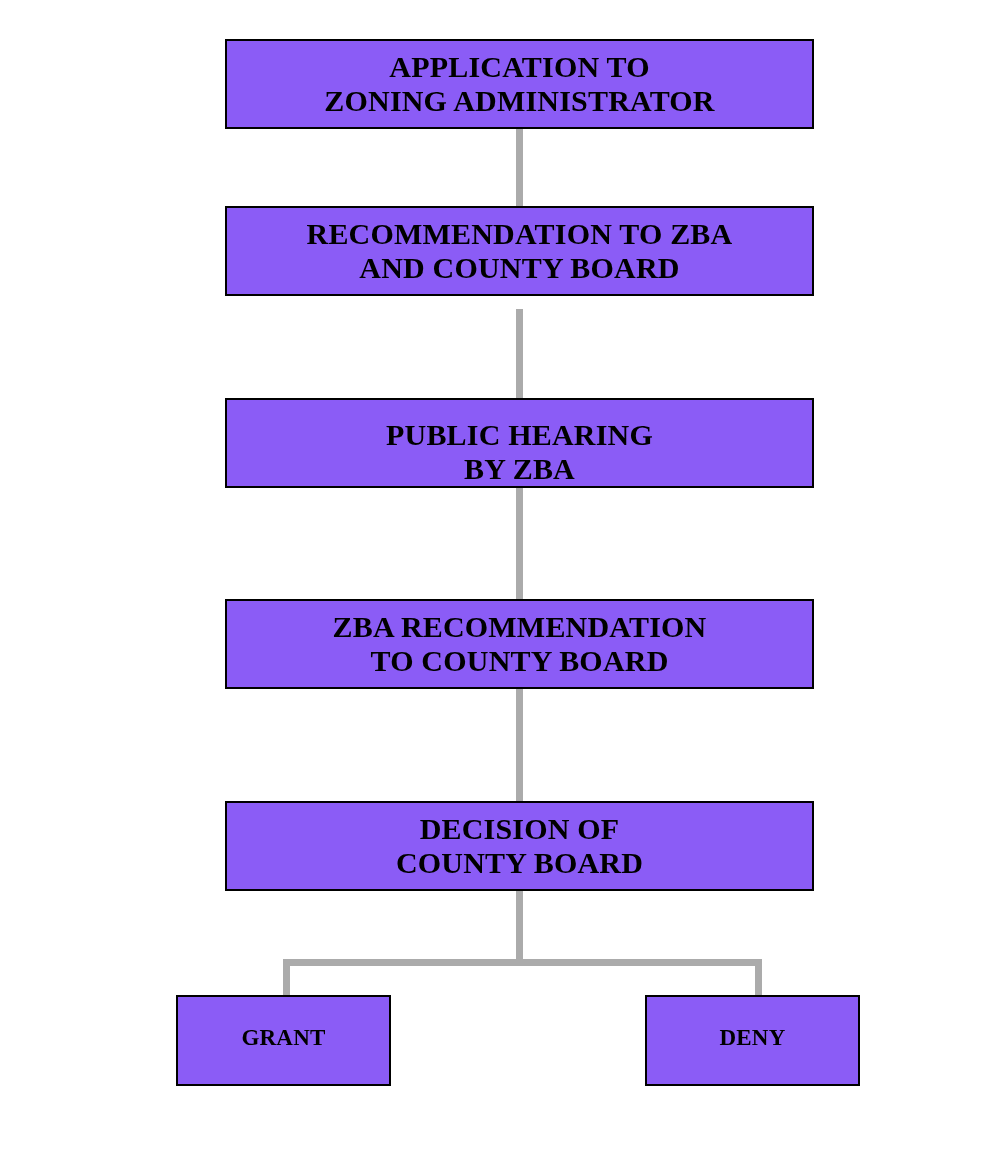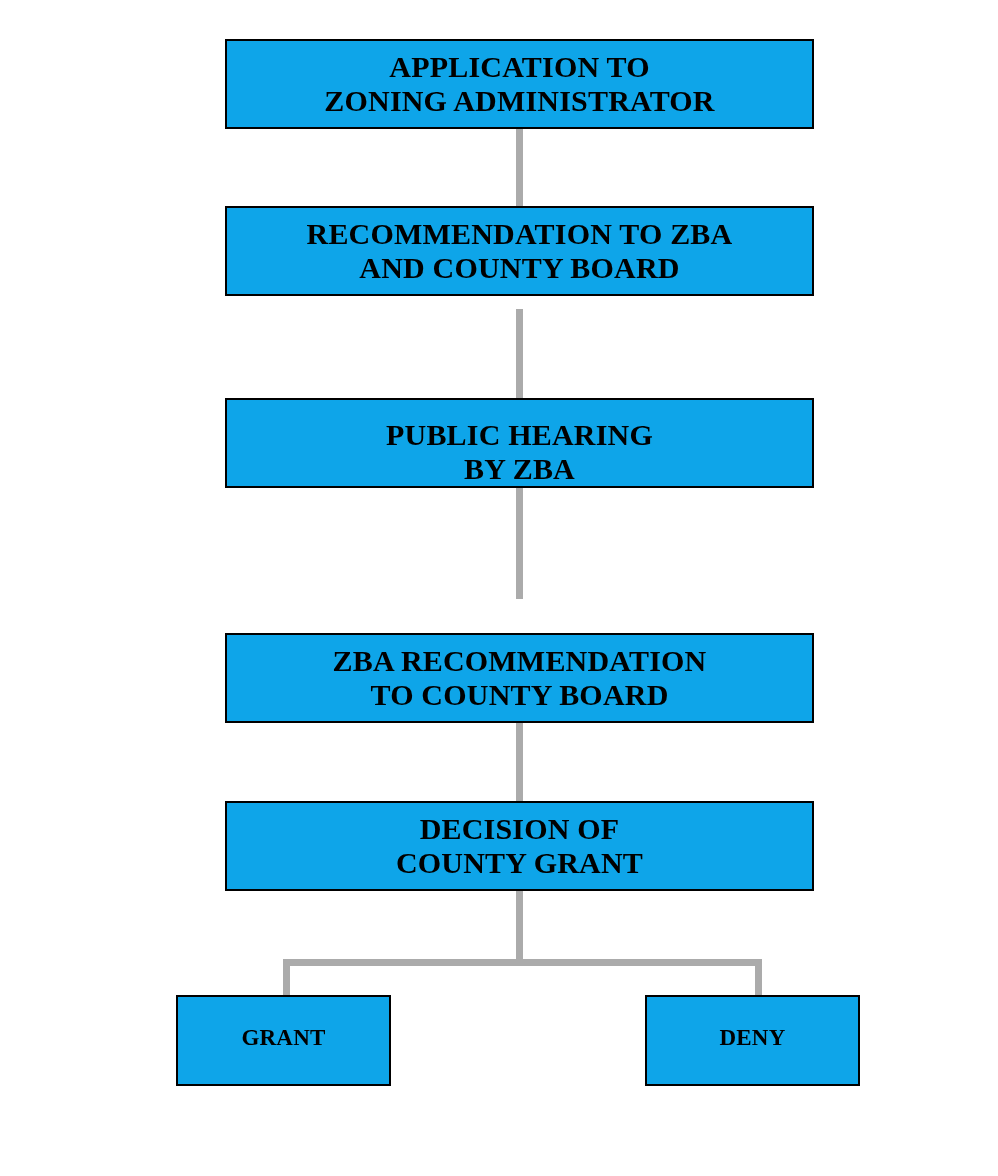--- a/index.html
+++ b/index.html
@@ -22,21 +22,21 @@
   
   .conn {
     position: absolute;
     background: #ababab;
   }
 
   
   .node {
     position: absolute;
     box-sizing: border-box;
-    background: #0ea5e9;
+    background: #8b5cf6;
     border: 2px solid #000000;
     display: flex;
     align-items: center;
     justify-content: center;
     text-align: center;
     z-index: 5;
   }
   .node .node-text {
     font-weight: bold;
     color: #000000;
@@ -65,21 +65,21 @@
   }
   .node.leaf .node-text {
     font-size: 23px;
     width: 100%;
   }
 
   
   .n1 { top: 39px; }
   .n2 { top: 206px; }
   .n3 { top: 398px; align-items: flex-end; }
-  .n4 { top: 633px; }
+  .n4 { top: 599px; }
   .n5 { top: 801px; }
 
   
   .leaf-left  { left: 176px; }
   .leaf-right { left: 645px; }
 
   
   .trunk {
     left: 516px;
     width: 7px;
@@ -135,21 +135,21 @@
 BY ZBA</span>
   </div>
 
   <div class="node main n4">
     <span class="node-text">ZBA RECOMMENDATION
 TO COUNTY BOARD</span>
   </div>
 
   <div class="node main n5">
     <span class="node-text">DECISION OF
-COUNTY GRANT</span>
+COUNTY BOARD</span>
   </div>
 
   <div class="node leaf leaf-left">
     <span class="node-text">GRANT</span>
   </div>
 
   <div class="node leaf leaf-right">
     <span class="node-text">DENY</span>
   </div>
 

